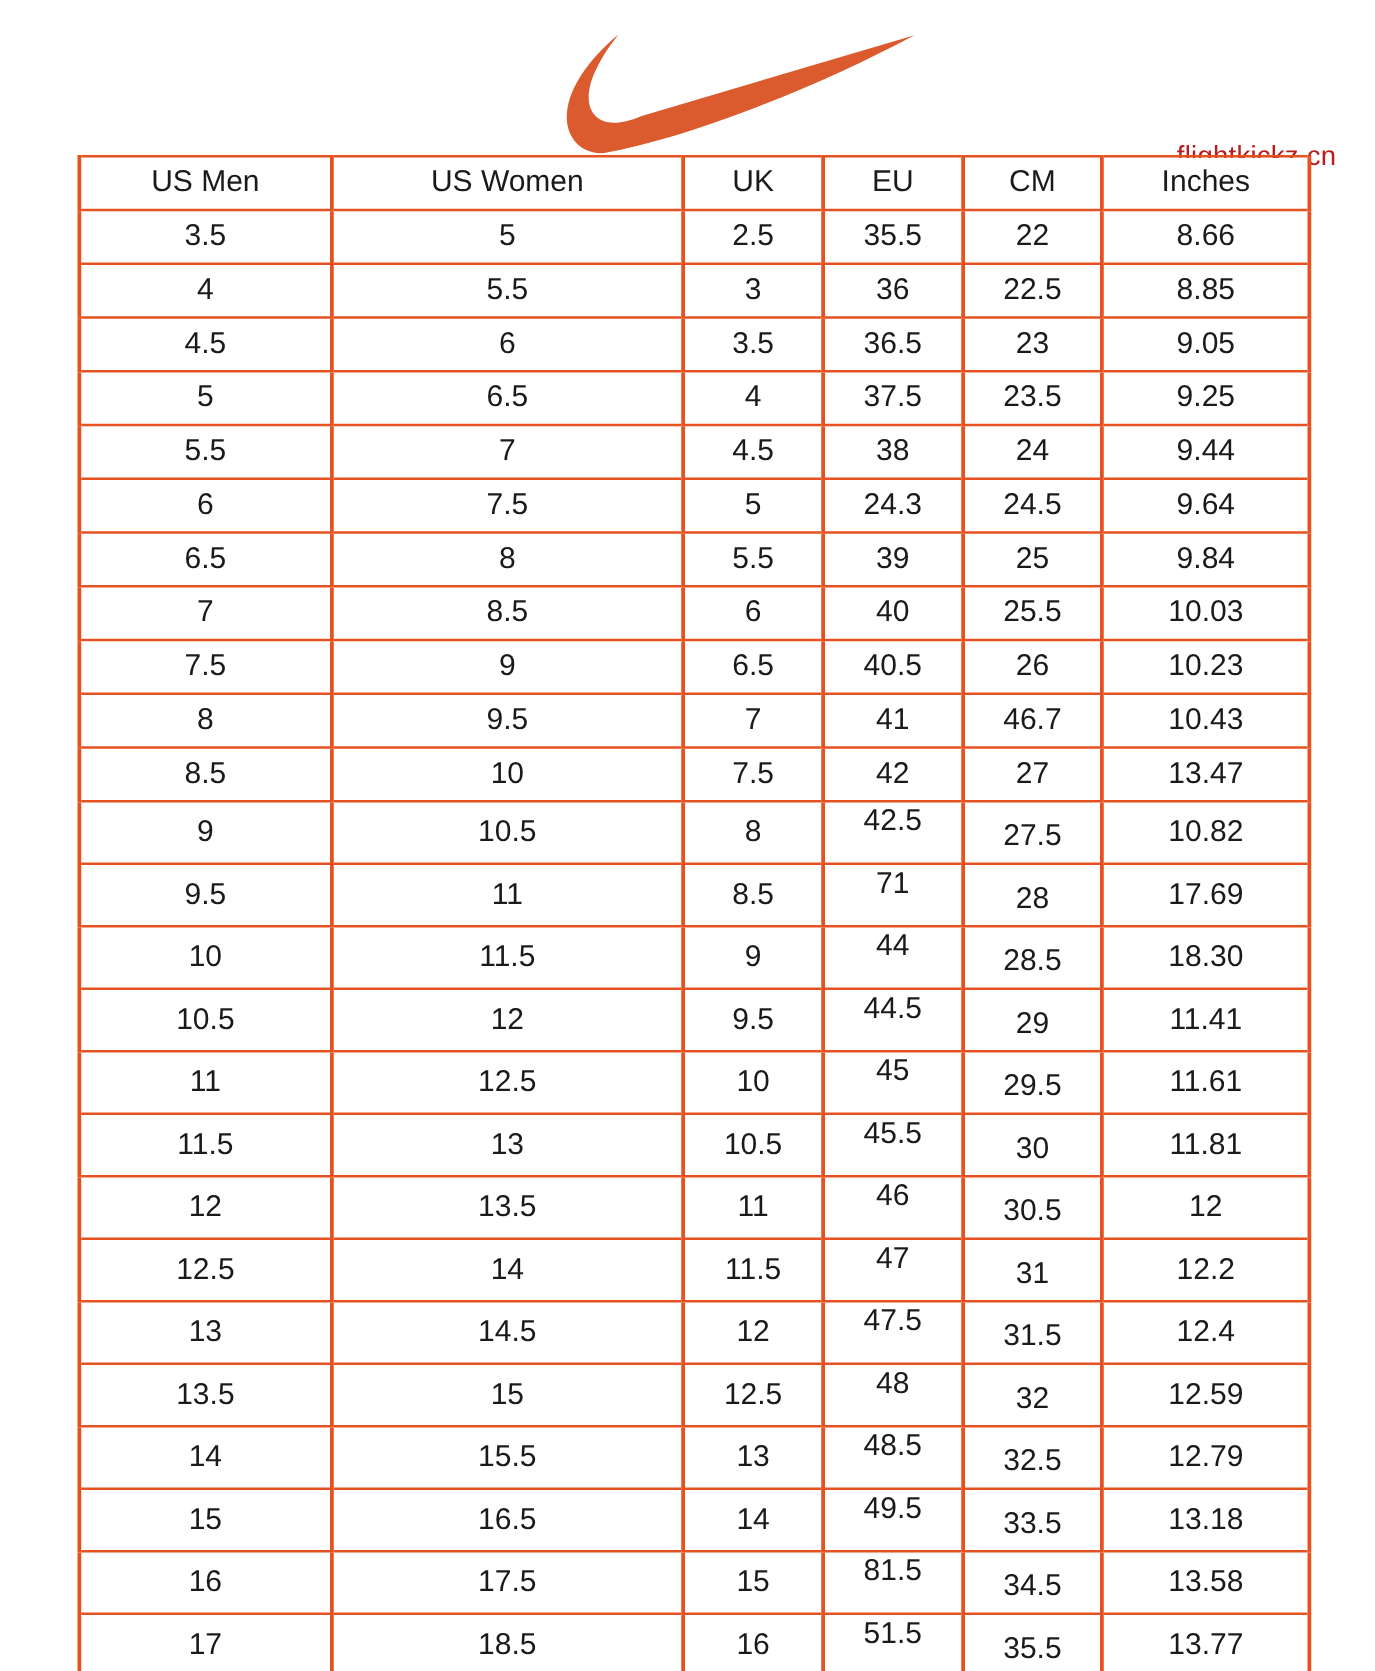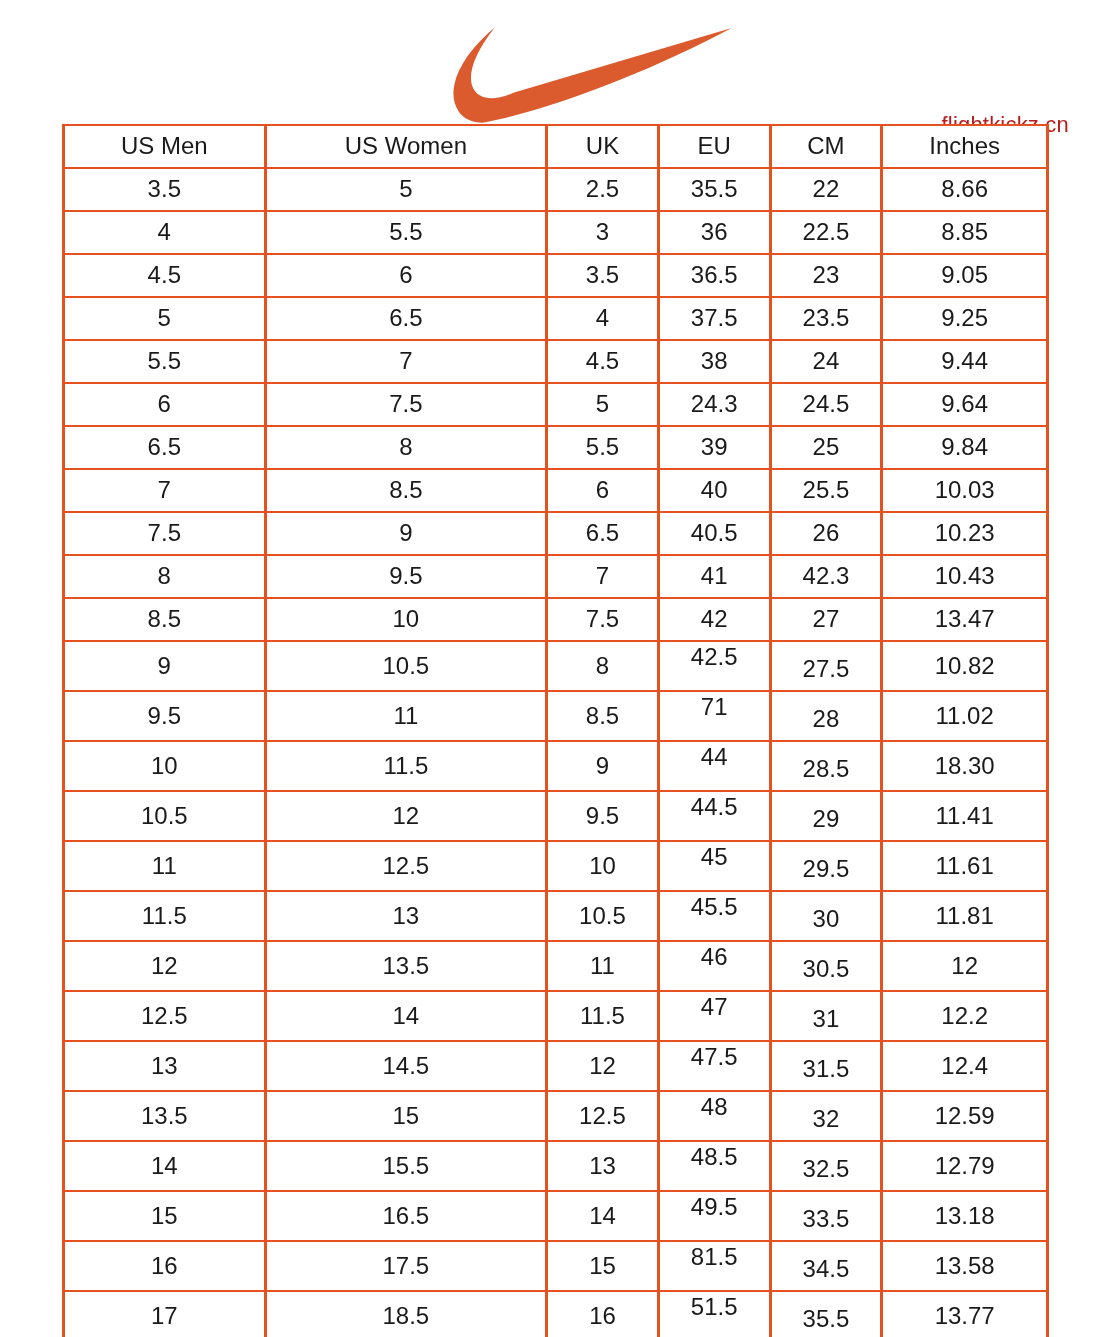--- a/index.html
+++ b/index.html
@@ -176,21 +176,21 @@
             <td>6.5</td>
             <td>40.5</td>
             <td>26</td>
             <td>10.23</td>
           </tr>
           <tr>
             <td>8</td>
             <td>9.5</td>
             <td>7</td>
             <td>41</td>
-            <td>42.3</td>
+            <td>46.7</td>
             <td>10.43</td>
           </tr>
           <tr>
             <td>8.5</td>
             <td>10</td>
             <td>7.5</td>
             <td>42</td>
             <td>27</td>
             <td>13.47</td>
           </tr>
@@ -201,21 +201,21 @@
             <td class="hi">42.5</td>
             <td class="lo">27.5</td>
             <td>10.82</td>
           </tr>
           <tr>
             <td>9.5</td>
             <td>11</td>
             <td>8.5</td>
             <td class="hi">71</td>
             <td class="lo">28</td>
-            <td>11.02</td>
+            <td>17.69</td>
           </tr>
           <tr>
             <td>10</td>
             <td>11.5</td>
             <td>9</td>
             <td class="hi">44</td>
             <td class="lo">28.5</td>
             <td>18.30</td>
           </tr>
           <tr>

